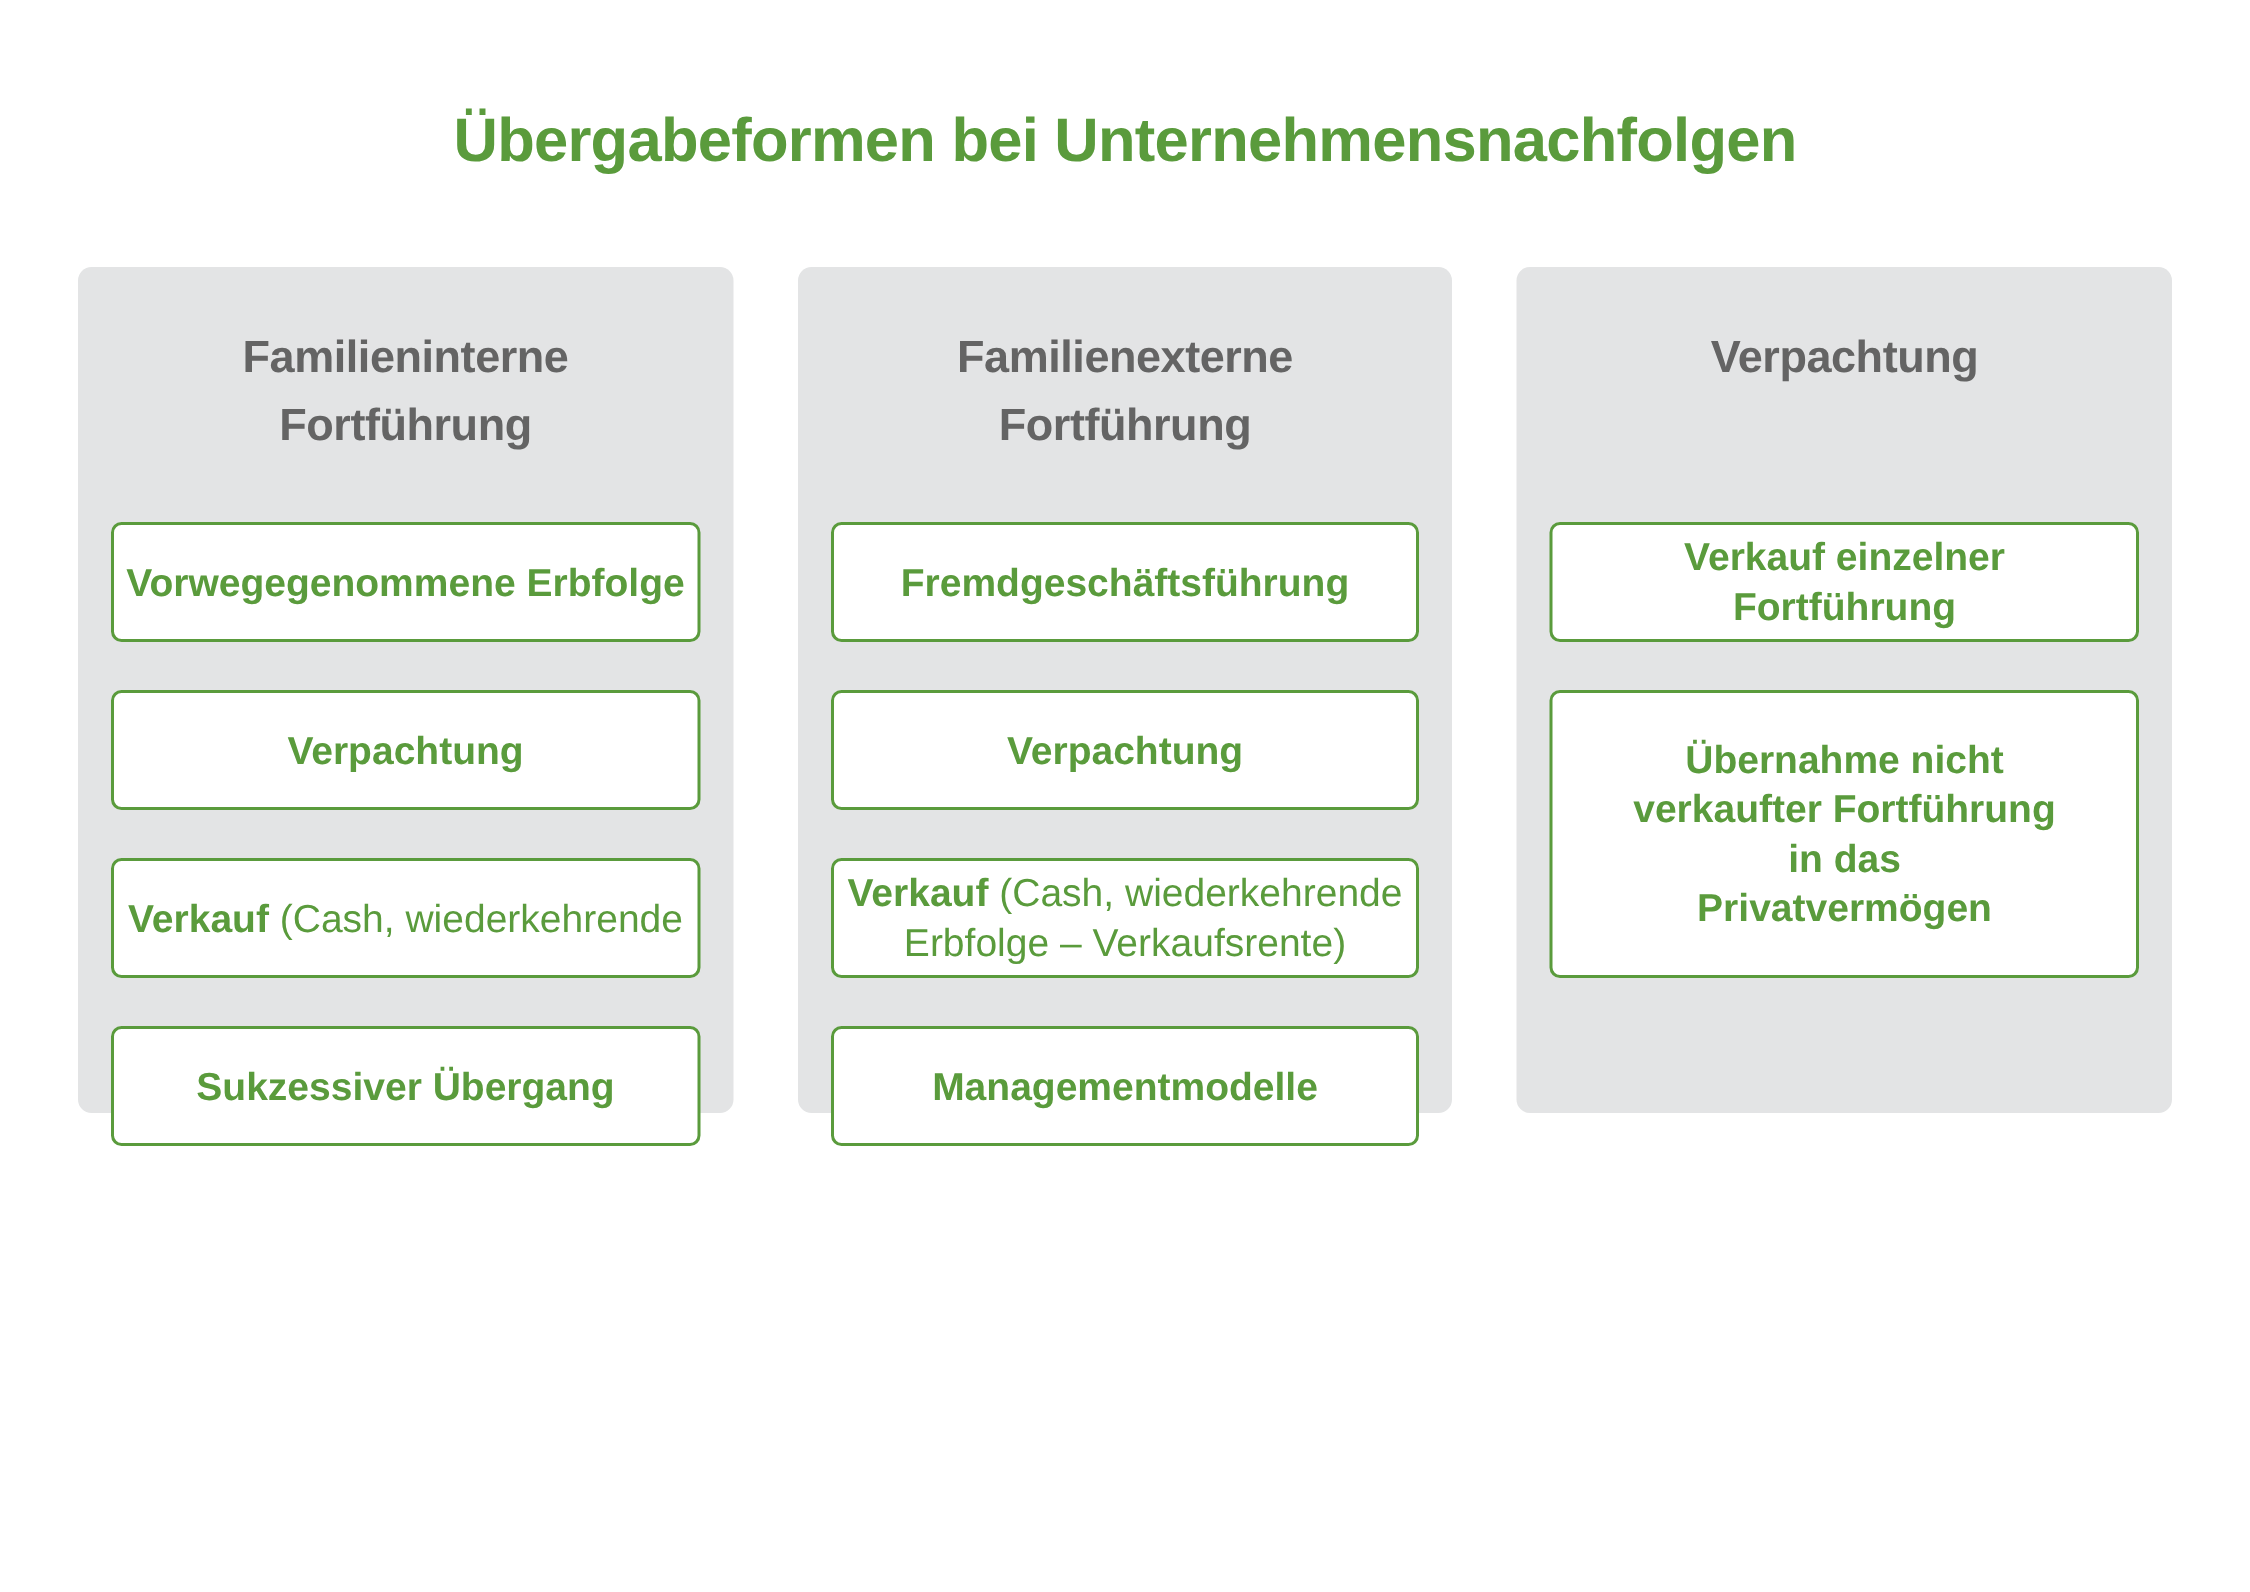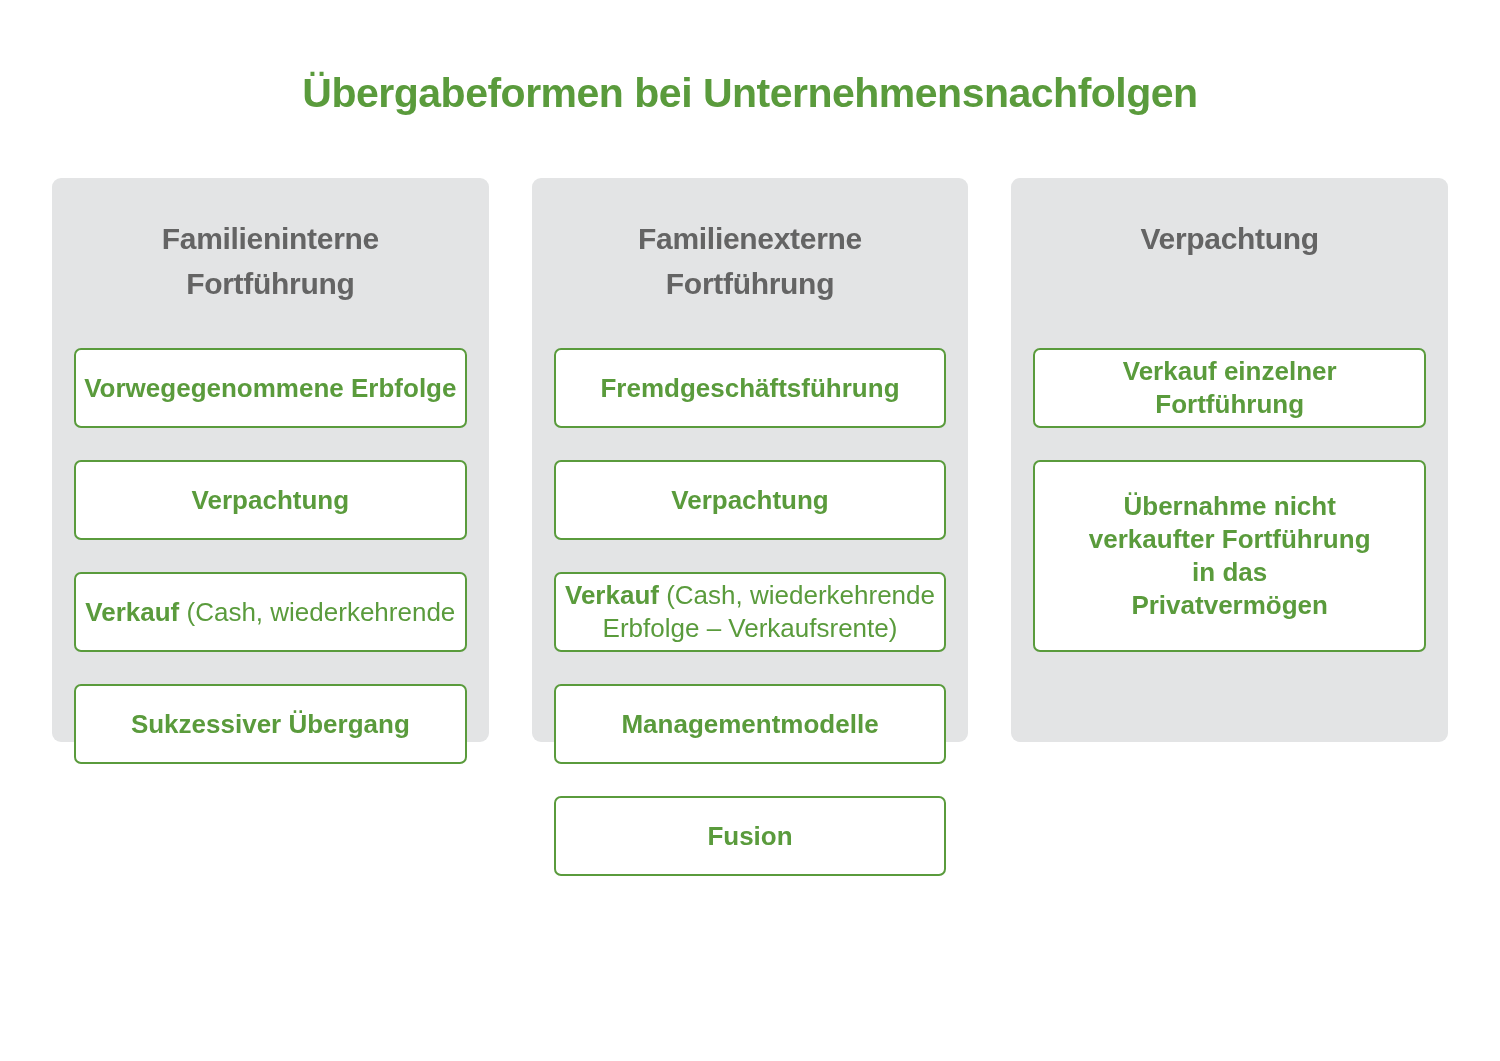--- a/index.html
+++ b/index.html
@@ -105,23 +105,20 @@
     <div class="box">
       <div class="box-line"><span class="b">Verpachtung</span></div>
     </div>
     <div class="box">
       <div class="box-line"><span class="b">Verkauf</span><span class="r"> (Cash, wiederkehrende</span></div>
       <div class="box-line"><span class="r">Erbfolge – Verkaufsrente)</span></div>
     </div>
     <div class="box">
       <div class="box-line"><span class="b">Managementmodelle</span></div>
     </div>
-    <div class="box">
-      <div class="box-line"><span class="b">Fusion</span></div>
-    </div>
   </section>
 
   <section class="panel">
     <header class="panel-header">
       <div>Verpachtung</div>
     </header>
     <div class="box">
       <div class="box-line"><span class="b">Verkauf einzelner</span></div>
       <div class="box-line"><span class="b">Fortführung</span></div>
     </div>

